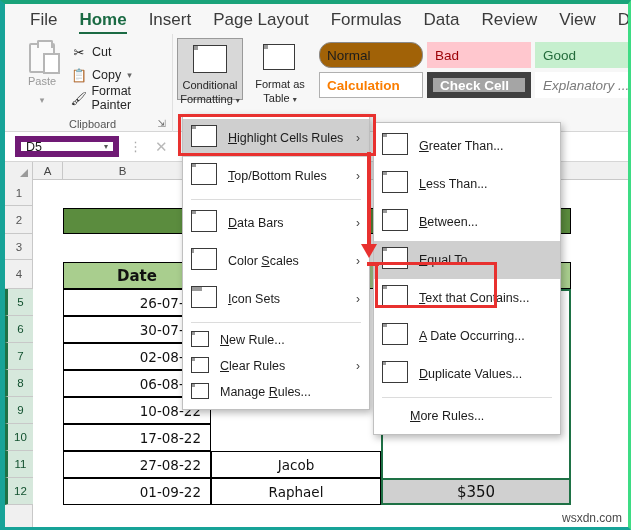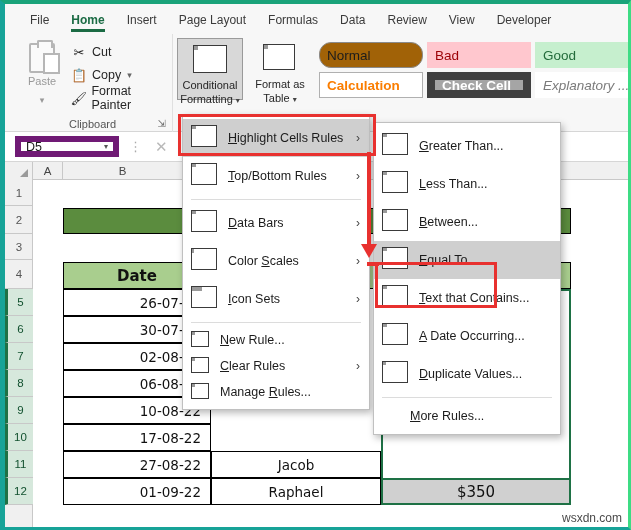--- a/index.html
+++ b/index.html
@@ -21,21 +21,21 @@
   }
 
   
   .tabbar {
     position: absolute; left: 0; top: 0; right: 0; height: 30px;
     background: #f7f7f7;
     display: flex; align-items: center;
     padding-left: 14px;
   }
   .tab {
-    font-size: 12px; color: #3b3b3b;
+    font-size: 17px; color: #3b3b3b;
     padding: 4px 11px 3px 11px;
     white-space: nowrap;
     position: relative;
   }
   .tab.active { color: #1b6b44; font-weight: bold; }
   .tab.active::after {
     content: ""; position: absolute; left: 11px; right: 11px; bottom: -2px;
     height: 2.5px; background: #1b6b44;
   }
 
@@ -104,21 +104,21 @@
   #grp-cellstyles { left: 312px; right: 4px; }
   .style-cell {
     position: absolute; height: 26px; border: 1px solid #b0b0b0;
     display: flex; align-items: center; padding-left: 7px;
     font-size: 13.5px; white-space: nowrap; overflow: hidden;
   }
   .st-normal { background: #a16207; color: #1c1c1c; border-color: #8a8a8a; border-radius: 12px; }
   .st-bad { background: #ffc7ce; color: #9c0006; border-color: #ffc7ce; }
   .st-good { background: #c6efce; color: #236b3b; border-color: #c6efce; }
   .st-calc { background: #fff; color: #fa7d00; font-weight: bold; }
-  .st-check { background: #a5a5a5; color: #fff; font-weight: bold; border: 8px solid #404040; }
+  .st-check { background: #a5a5a5; color: #fff; font-weight: bold; border: 6px solid #404040; }
   .st-expl { background: #fff; color: #7b7b7b; font-style: italic; border-color: #fff; }
 
   
   .formulabar {
     position: absolute; left: 0; top: 128px; right: 0; height: 30px;
     background: #fff; border-bottom: 1px solid #d6d6d6;
     display: flex; align-items: center;
   }
   .namebox {
     margin-left: 10px; width: 104px; height: 21px;

